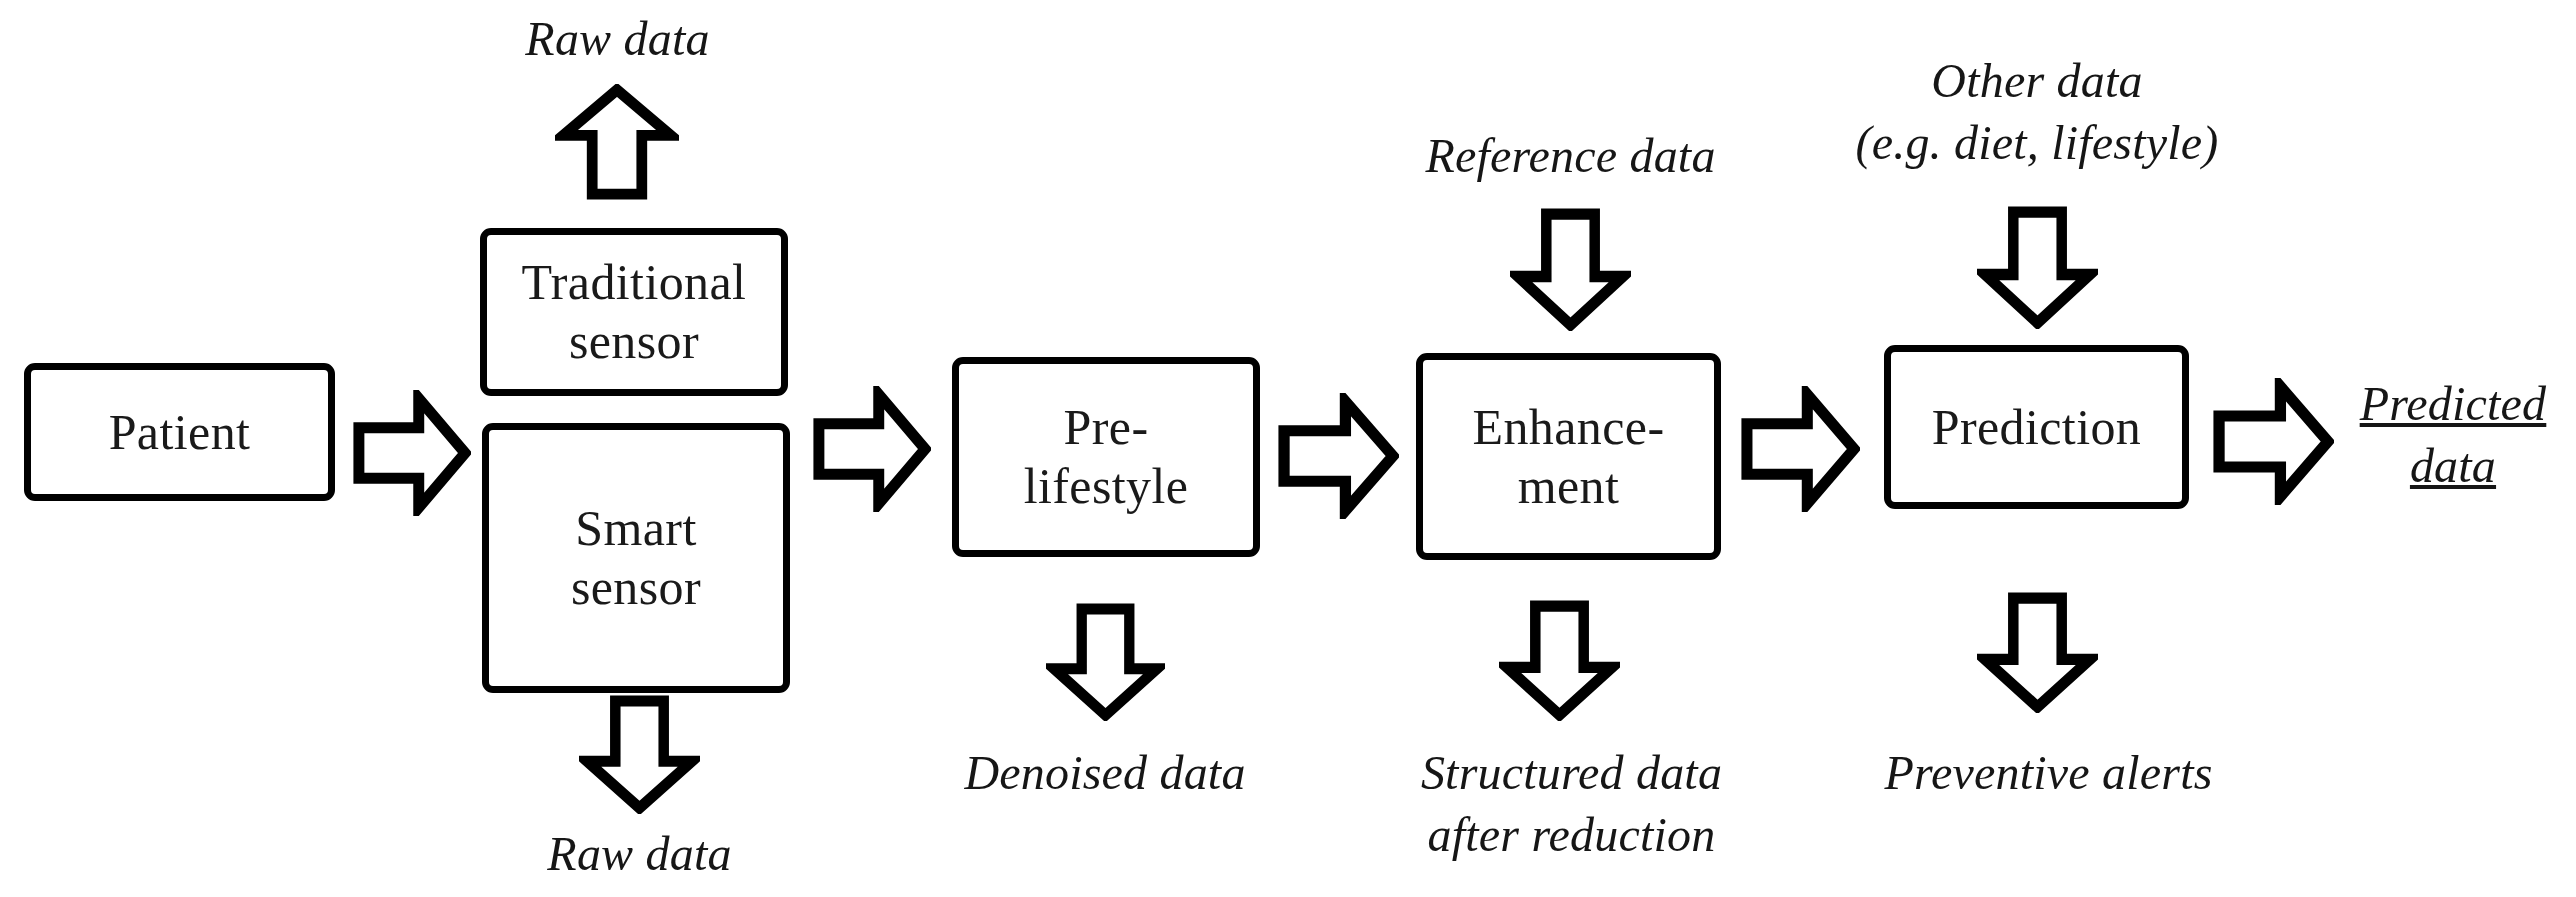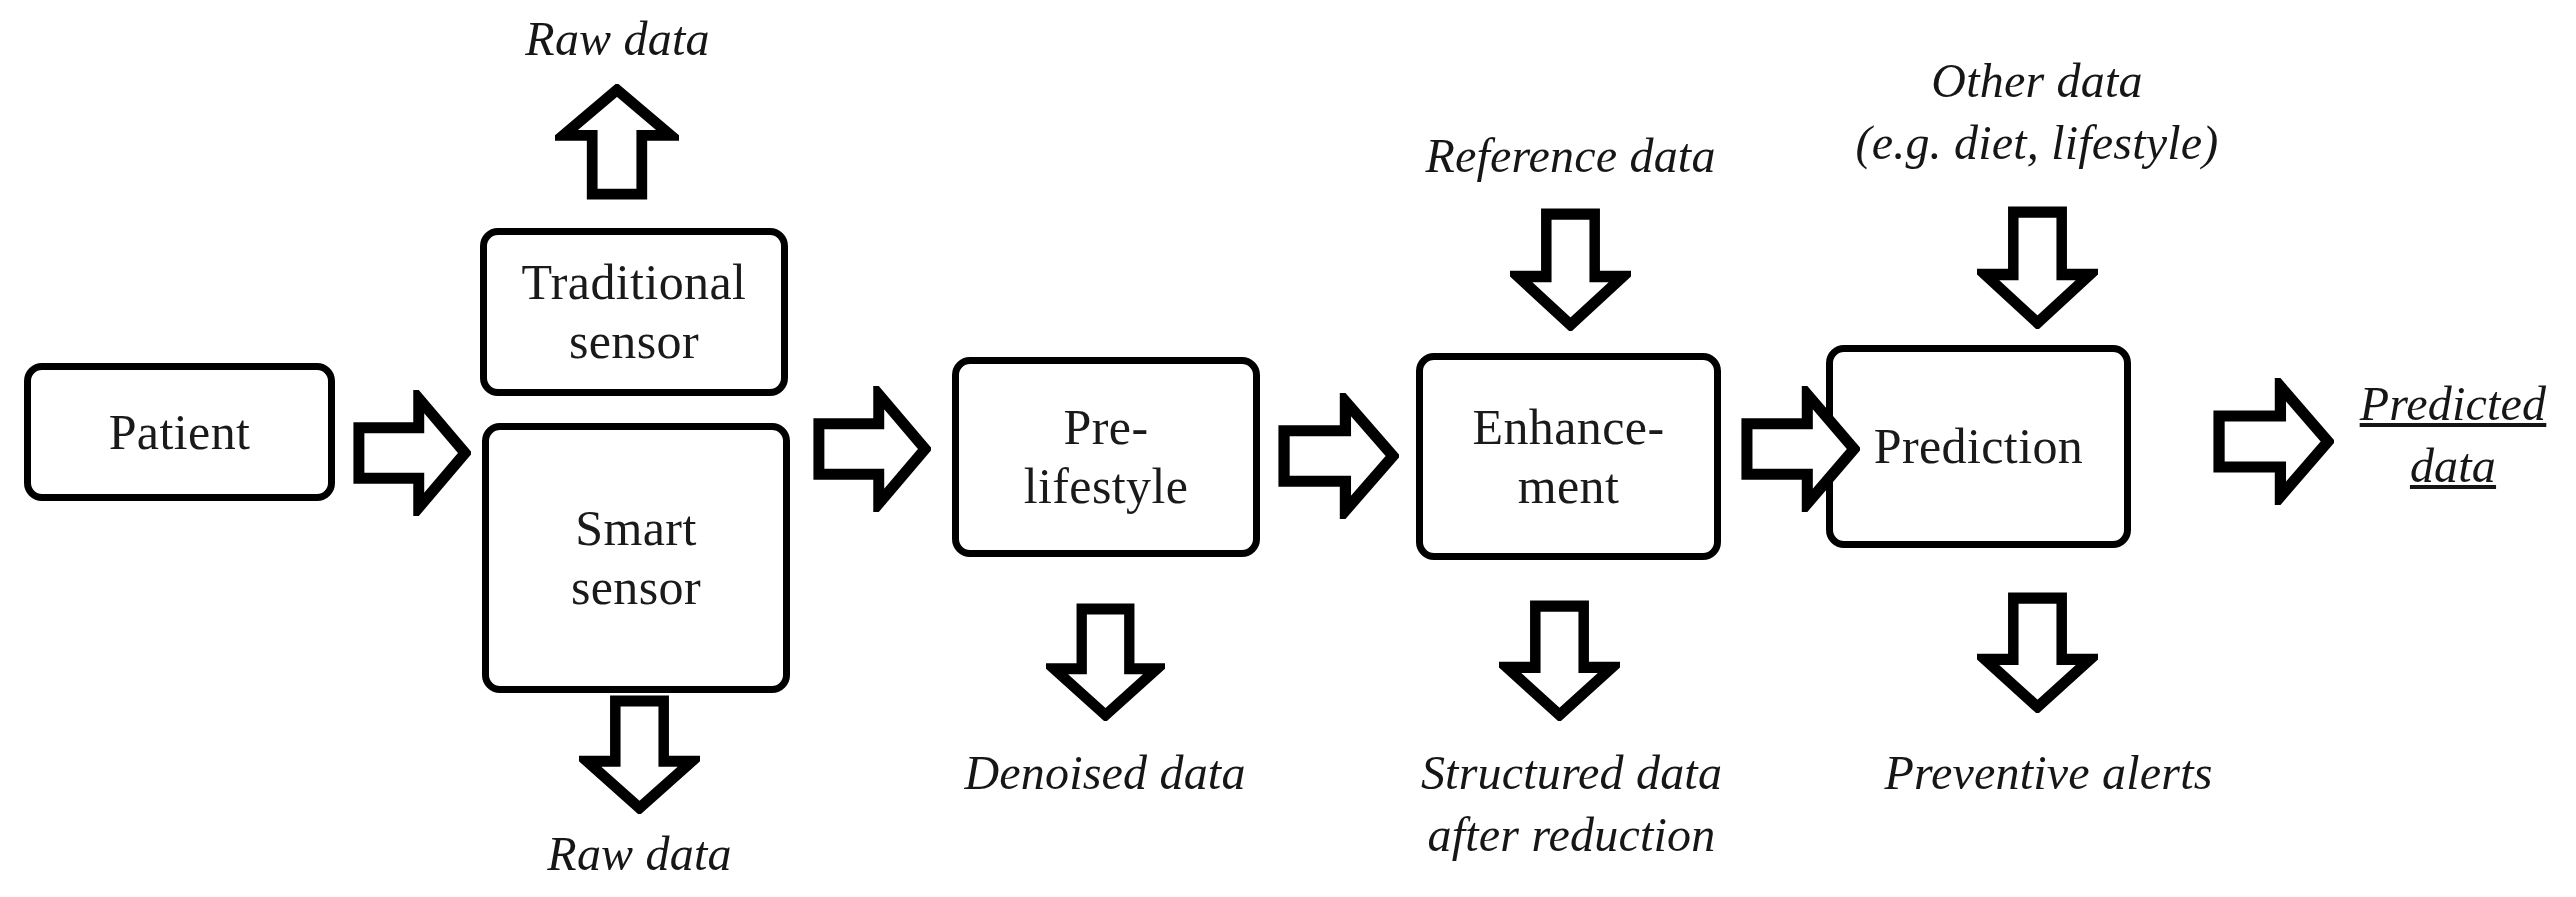--- a/index.html
+++ b/index.html
@@ -15,21 +15,21 @@
     overflow: hidden;
     font-family: "Liberation Serif", "DejaVu Serif", serif;
     color: #111111;
   }
 
   
   .node {
     position: absolute;
     box-sizing: border-box;
     border: 7.3px solid #000000;
-    border-radius: 18px;
+    border-radius: 11px;
     background: #ffffff;
     display: flex;
     align-items: center;
     justify-content: center;
     text-align: center;
   }
   .node .node-label {
     font-family: "Liberation Serif", "DejaVu Serif", serif;
     font-size: 50px;
     line-height: 1.18;
@@ -92,21 +92,21 @@
   <div class="node" style="left:952px; top:357px; width:308px; height:200px;">
     <span class="node-label">Pre-
 lifestyle</span>
   </div>
 
   <div class="node" style="left:1416px; top:353px; width:305px; height:207px;justify-content:center;">
     <span class="node-label">Enhance-
 ment</span>
   </div>
 
-  <div class="node" style="left:1826px; top:345px; width:305px; height:203px;text-align:center;">
+  <div class="node" style="left:1884px; top:345px; width:305px; height:164px;text-align:center;">
     <span class="node-label">Prediction</span>
   </div>
 
   <span class="arrow" style="left:353px; top:390px; width:118px; height:126px;">
     <svg viewBox="0 0 140 150" preserveAspectRatio="none">
       <polygon points="7,45 78,45 78,10 133,75 78,140 78,105 7,105"></polygon>
     </svg>
   </span>
 
   <span class="arrow" style="left:813px; top:386px; width:118px; height:126px;">

